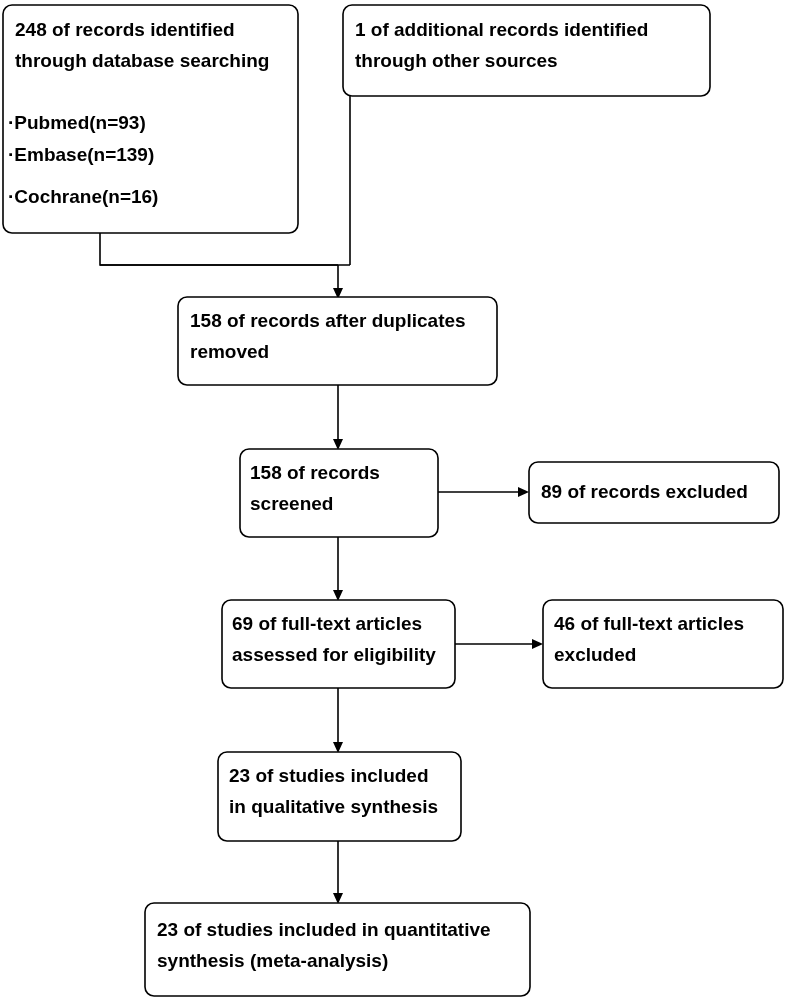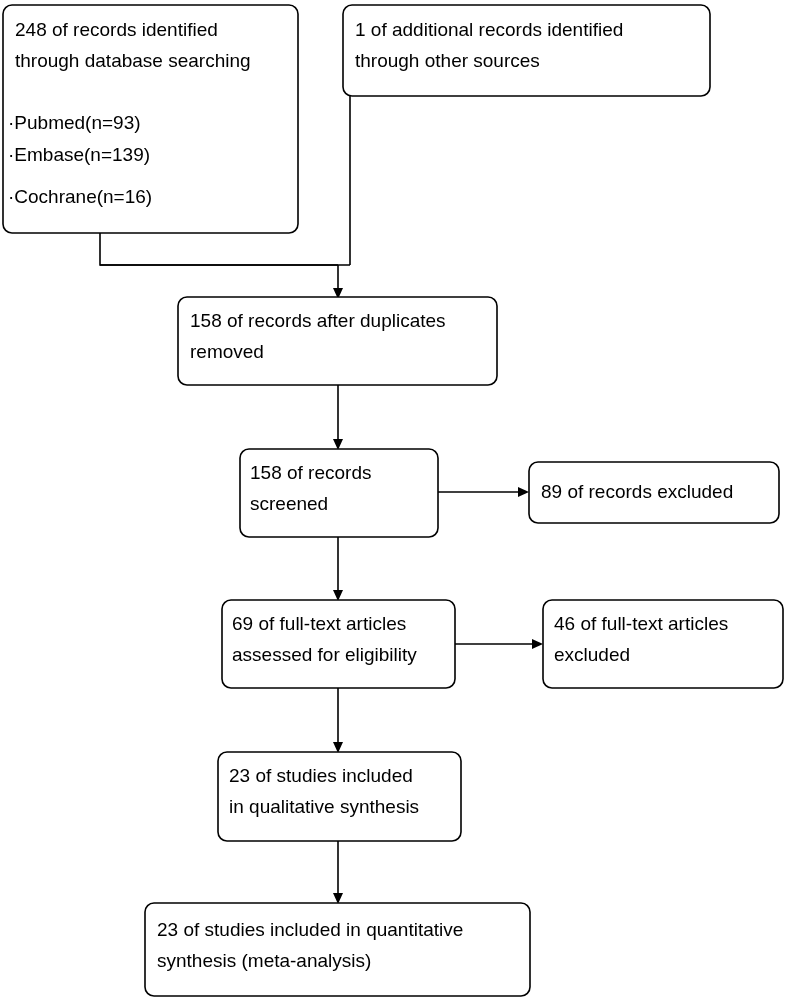--- a/index.html
+++ b/index.html
@@ -13,20 +13,21 @@
     height: 1002px;
     font-family: "Liberation Sans", sans-serif;
     color: #000000;
     overflow: hidden;
   }
   #diagram-root {
     position: relative;
     width: 790px;
     height: 1002px;
     background: #ffffff;
+    font-weight: bold;
   }
   svg.flow-canvas {
     position: absolute;
     top: 0;
     left: 0;
     width: 790px;
     height: 1002px;
     display: block;
   }
   .node-box {

